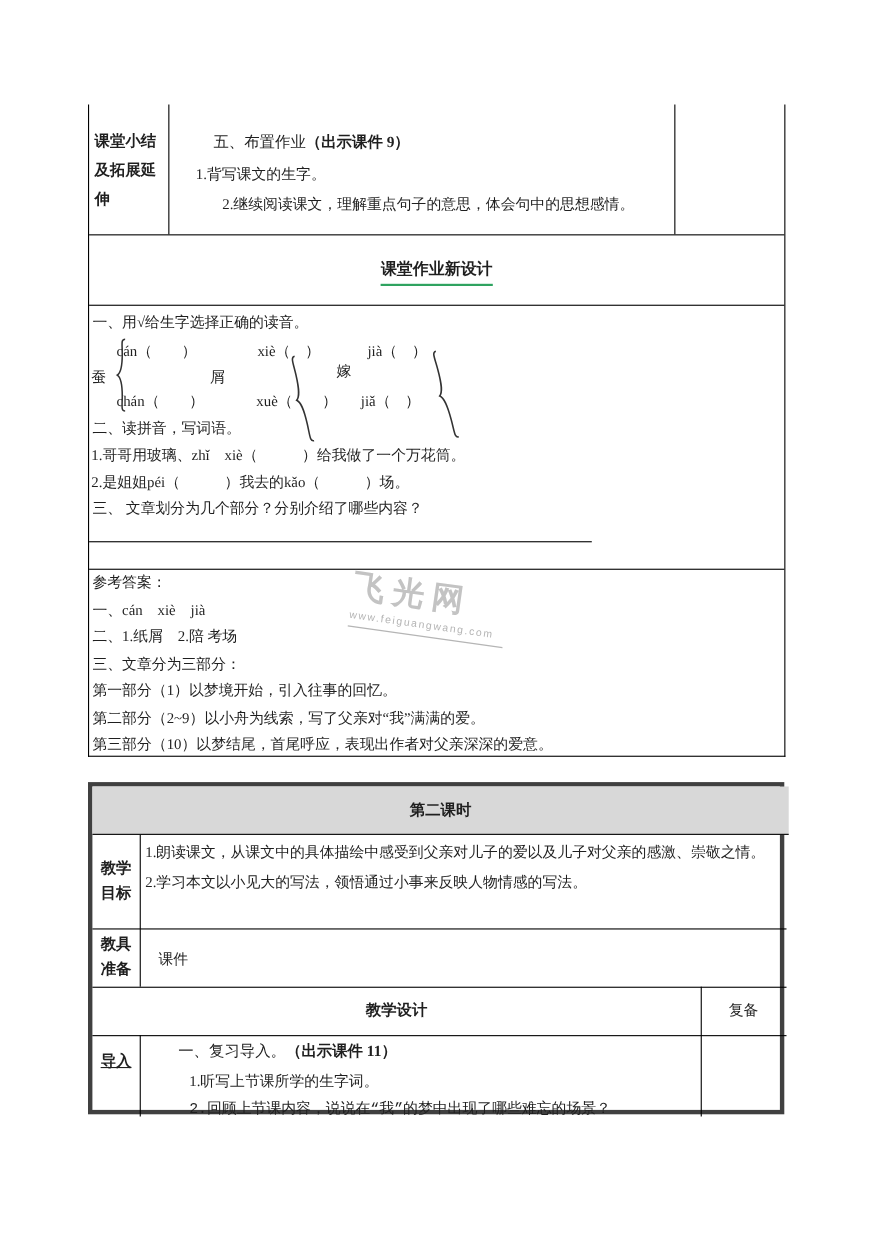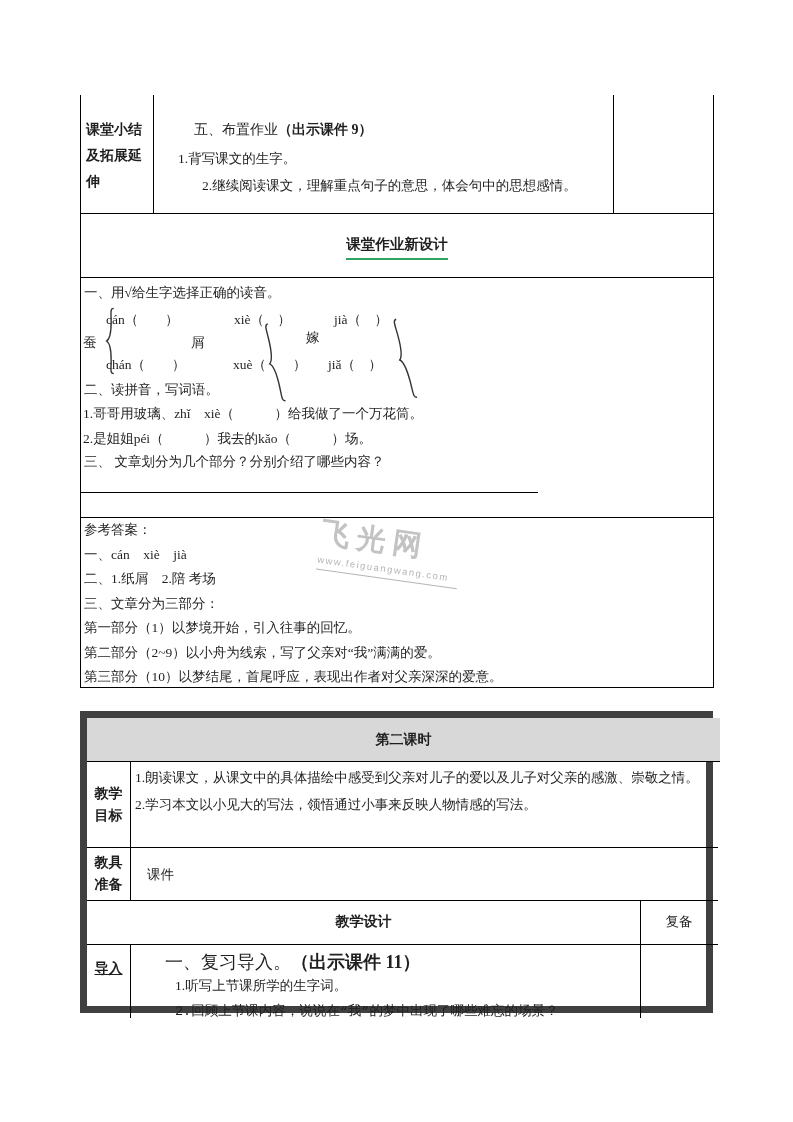--- a/index.html
+++ b/index.html
@@ -14,21 +14,21 @@
           border-left:1px solid #000;border-right:1px solid #000;border-bottom:1px solid #000;}
   .summary-label{position:absolute;left:0;top:0;width:72px;height:118px;box-sizing:border-box;
           padding:22px 5px 0 5px;font-weight:bold;font-size:14px;line-height:26px;}
   .hw-title-row{position:absolute;left:0;top:118px;width:632px;height:64px;text-align:center;}
   .hw-title{display:inline-block;margin-top:22px;font-weight:bold;font-size:14.5px;
           border-bottom:2px solid #2fa360;padding-bottom:4px;}
   .ans-line{line-height:24.5px;white-space:nowrap;}
   .brace-svg{position:absolute;overflow:visible;}
   
   #table2{position:absolute;left:80px;top:711px;width:633px;height:302px;box-sizing:border-box;
-          border:7px solid #404040;}
+          border:4px solid #404040;}
   .t2-header{position:absolute;left:0;top:0;width:633px;height:44px;background:#d8d8d8;
           border-bottom:1px solid #000;box-sizing:border-box;display:flex;align-items:center;justify-content:center;
           font-weight:bold;font-size:14px;}
   .vlabel{width:32px;margin:0 auto;text-align:center;font-weight:bold;font-size:14px;line-height:22px;}
   .cell-flex{display:flex;align-items:center;justify-content:center;box-sizing:border-box;}
   
   #watermark{position:absolute;left:324px;top:513px;width:142px;transform:rotate(8deg);
           transform-origin:left top;color:#bdbdbd;z-index:4;pointer-events:none;}
   #watermark .wm-brand{font-size:29px;font-weight:bold;letter-spacing:7px;color:#c3c3c3;
           text-shadow:0 0 1px #ffffff;font-family:"Liberation Sans",sans-serif;}
@@ -121,21 +121,21 @@
       <div class="vlabel">教具准备</div>
     </div>
     <div class="abs" style="left:60px;top:148px;">课件</div>
 
     <div class="abs cell-flex bold" style="left:0;top:182px;width:553px;height:44px;font-size:14px;">教学设计</div>
     <div class="abs cell-flex" style="left:553px;top:182px;width:78px;height:44px;">复备</div>
 
     <div class="abs cell-flex" style="left:0;top:214px;width:43px;height:74px;text-decoration:underline;">
       <div class="vlabel">导入</div>
     </div>
-    <div class="abs nowrap" style="left:78px;top:232px;font-size:18px;">
+    <div class="abs nowrap" style="left:78px;top:232px;font-size:14px;">
       <span>一、复习导入。</span><span class="bold">（出示课件 11）</span>
     </div>
     <div class="abs nowrap" style="left:88px;top:259px;">1.听写上节课所学的生字词。</div>
     <div class="abs nowrap" style="left:88px;top:284px;font-family:Liberation Mono, monospace;">2.回顾上节课内容，说说在“我”的梦中出现了哪些难忘的场景？</div>
     <div class="abs" style="left:553px;top:226px;width:78px;height:74px;"></div>
   </div>
 
   <div id="watermark">
     <div class="wm-brand">飞光网</div>
     <div class="wm-url">www.feiguangwang.com</div>

